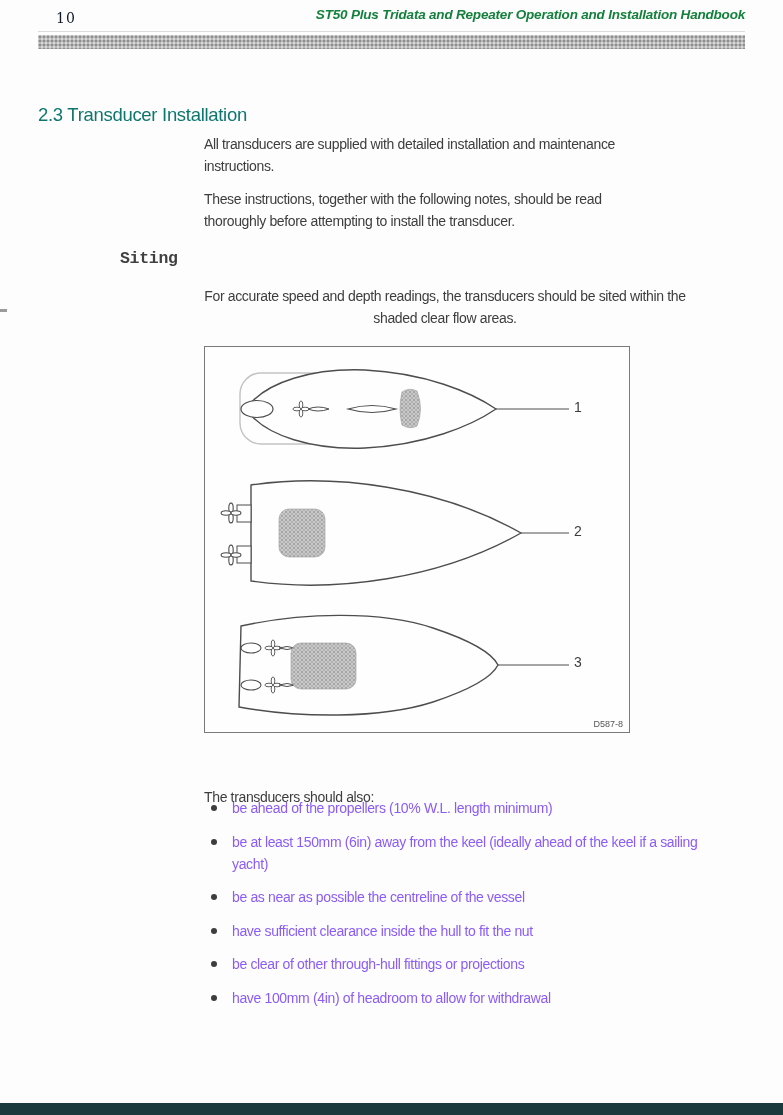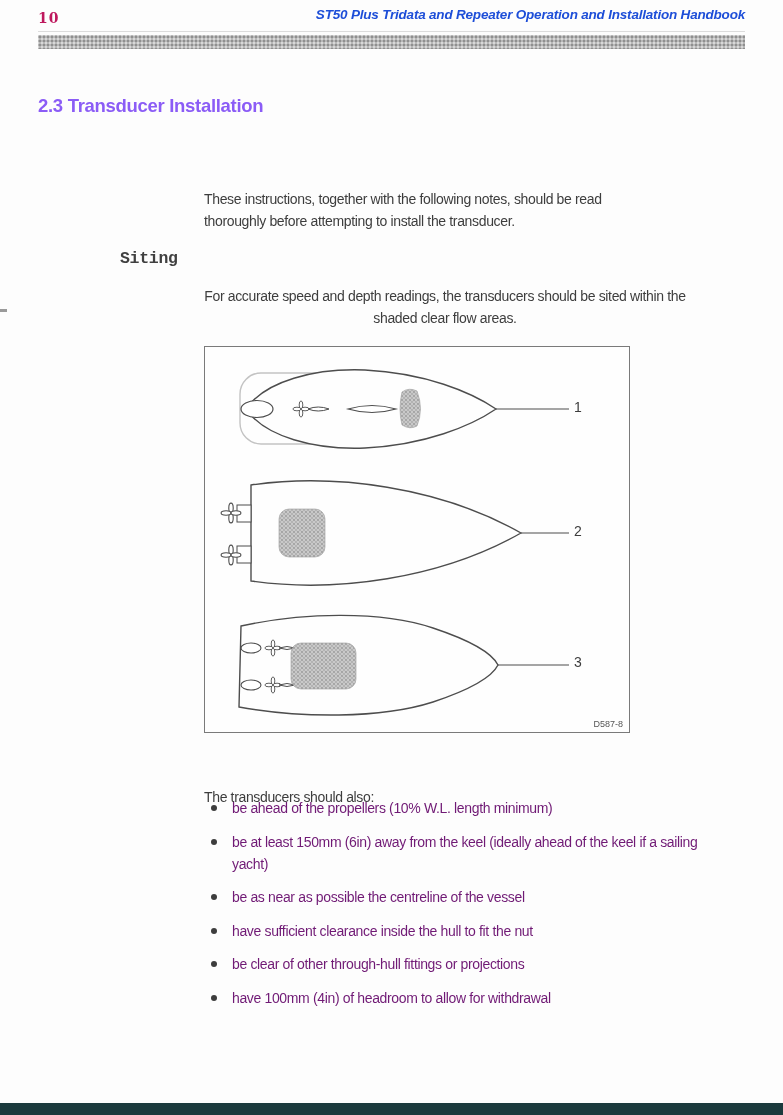--- a/index.html
+++ b/index.html
@@ -6,44 +6,44 @@
   .page{
     position:relative;
     width:783px;height:1115px;
     background:#fdfdfd;
     font-family:"Liberation Sans", sans-serif;
     color:#3d3d3d;
     overflow:hidden;
   }
   
   .page-number{
-    position:absolute;left:38px;top:10px;
+    position:absolute;left:56px;top:10px;
     font-family:"DejaVu Serif", serif;
-    font-size:14px;color:#be185d;letter-spacing:1px;font-weight:bold;
+    font-size:14px;color:#0f172a;letter-spacing:1px;
   }
   .header-title{
     position:absolute;right:38px;top:7px;
-    font-size:13.5px;font-weight:bold;font-style:italic;color:#1d4ed8;
+    font-size:13.5px;font-weight:bold;font-style:italic;color:#15803d;
     letter-spacing:-0.2px;
   }
   .header-rule{
     position:absolute;left:38px;right:38px;top:31px;height:1px;background:#dcdcdc;
   }
   .header-bar{
     position:absolute;left:38px;right:38px;top:35px;height:14px;
     background-color:#b7b7b7;
     background-image:
       radial-gradient(circle,#8f8f8f 26%,transparent 27%),
       radial-gradient(circle,#d8d8d8 26%,transparent 27%);
     background-size:4px 4px;background-position:0 0,2px 2px;
   }
   
   .section-heading{
-    position:absolute;left:38px;top:95px;
-    font-size:18.5px;font-weight:bold;color:#8b5cf6;letter-spacing:-0.3px;
+    position:absolute;left:38px;top:104px;
+    font-size:18.5px;font-weight:normal;color:#0f766e;letter-spacing:-0.3px;
   }
   .para{
     position:absolute;left:204px;
     font-size:14px;line-height:22px;letter-spacing:-0.35px;color:#3d3d3d;
   }
   .para1{top:133px;width:468px;}
   .para2{top:188px;width:455px;}
   .siting-heading{
     position:absolute;left:120px;top:249px;
     font-size:16.5px;font-weight:bold;color:#404040;letter-spacing:-0.3px;font-family:Liberation Mono, monospace;
@@ -68,21 +68,21 @@
     position:absolute;left:204px;top:739px;
     font-size:13.5px;letter-spacing:-0.3px;color:#3d3d3d;
   }
   .figure-caption b{color:#2e2e2e;margin-right:3px;}
   .figure-caption .cap-pair{margin-right:10px;}
   
   .list-intro{top:786px;width:480px;}
   .bullet-list{
     position:absolute;left:204px;top:797px;width:486px;
     margin:0;padding:0;list-style:none;
-    font-size:14px;line-height:22px;letter-spacing:-0.35px;color:#701a75;
+    font-size:14px;line-height:22px;letter-spacing:-0.35px;color:#8b5cf6;
   }
   .bullet-list li{
     position:relative;padding-left:28px;margin-bottom:11.5px;width:472px;
   }
   .bullet-list li::before{
     content:"";position:absolute;left:7px;top:8px;width:6px;height:6px;
     border-radius:50%;background:#3d3d3d;
   }
   
   .scan-artifact{
@@ -96,20 +96,21 @@
 <body>
 
 <div class="page">
 
   <div class="page-number">10</div>
   <div class="header-title">ST50 Plus Tridata and Repeater Operation and Installation Handbook</div>
   <div class="header-rule"></div>
   <div class="header-bar"></div>
 
   <div class="section-heading">2.3 Transducer Installation</div>
+  <div class="para para1">All transducers are supplied with detailed installation and maintenance instructions.</div>
   <div class="para para2">These instructions, together with the following notes, should be read thoroughly before attempting to install the transducer.</div>
 
   <div class="siting-heading">Siting</div>
   <div class="para siting-intro">For accurate speed and depth readings, the transducers should be sited within the shaded clear flow areas.</div>
 
   <div class="figure">
     <svg width="424" height="385" viewBox="0 0 424 385">
       <defs>
         <pattern id="ht" patternUnits="userSpaceOnUse" width="4" height="4">
           <rect width="4" height="4" fill="#c9c9c9"></rect>

